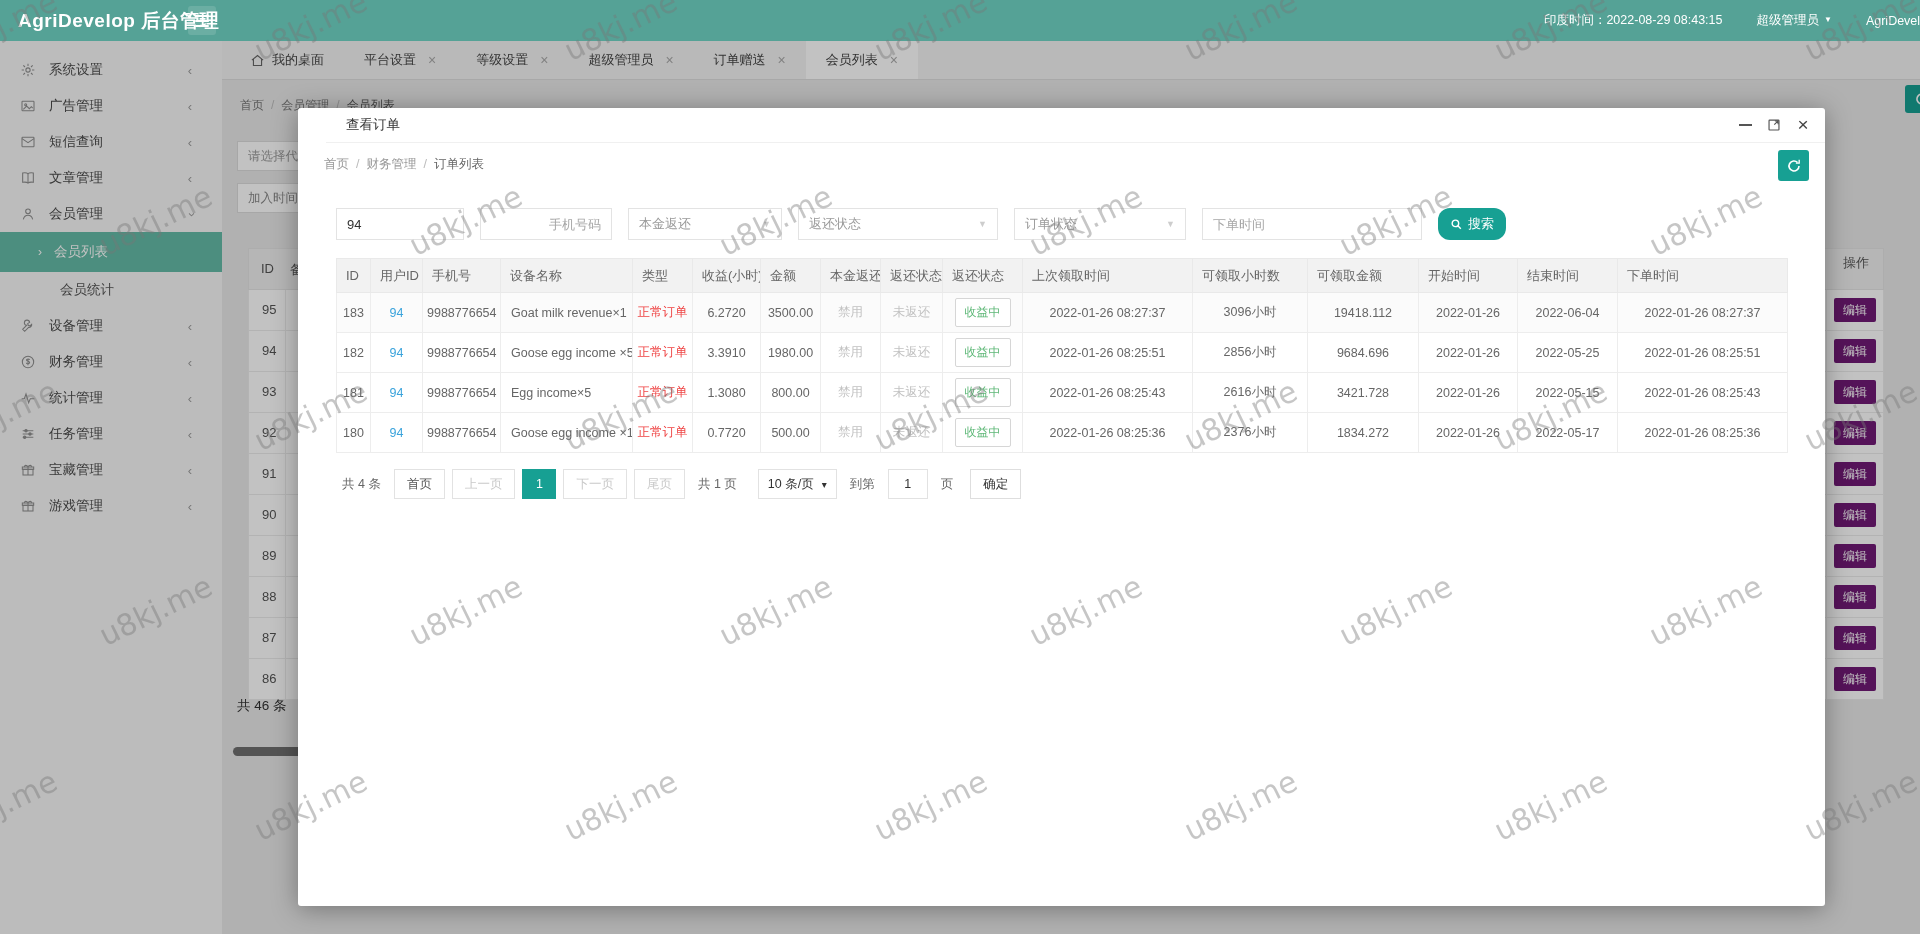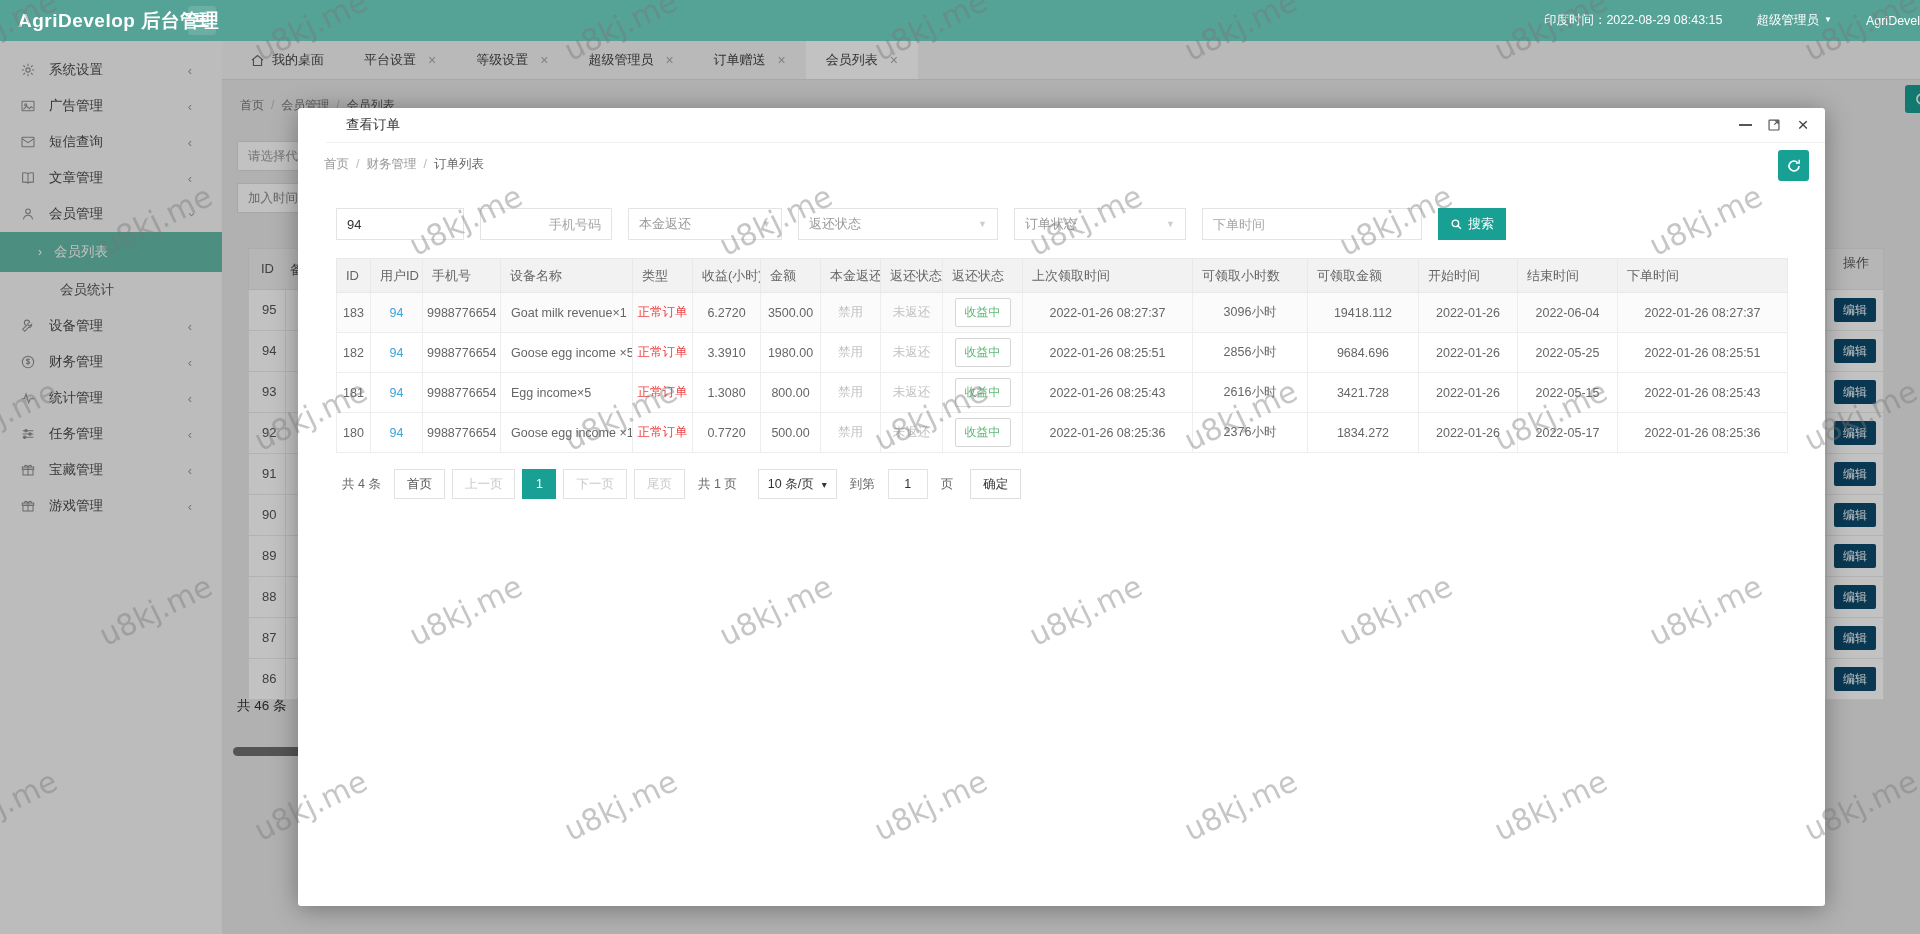--- a/index.html
+++ b/index.html
@@ -49,21 +49,21 @@
   
   .bg-table{position:absolute;top:207px;left:26px;width:1636px;background:#fff;}
   .bg-thead{height:42px;background:#f0f0f0;border:1px solid #e4e4e4;box-sizing:border-box;position:relative;font-size:13px;color:#555;}
   .bg-thead .h-id{position:absolute;left:12px;top:12px;}
   .bg-thead .h-note{position:absolute;left:41px;top:12px;}
   .bg-thead .h-op{position:absolute;right:14px;top:5px;}
   .bg-row{height:41px;border:1px solid #ececec;border-top:none;box-sizing:border-box;position:relative;font-size:13px;color:#555;}
   .bg-row .r-id{position:absolute;left:13px;top:12px;}
   .bg-row .col-line{position:absolute;left:36px;top:0;bottom:0;width:1px;background:#ececec;}
   .bg-row .op-line{position:absolute;right:56px;top:0;bottom:0;width:1px;background:#ececec;}
-  .btn-edit{position:absolute;right:7px;top:8px;width:42px;height:24px;background:#0c4a6e;color:#fff;font-size:12px;
+  .btn-edit{position:absolute;right:7px;top:8px;width:42px;height:24px;background:#701a75;color:#fff;font-size:12px;
             display:flex;align-items:center;justify-content:center;border-radius:2px;cursor:pointer;}
   .bg-total{position:absolute;top:656px;left:15px;font-size:13.5px;color:#333;}
   .h-scrollbar{position:absolute;top:706px;left:11px;width:378px;height:9px;background:#6f6f6f;border-radius:5px;cursor:pointer;}
   .v-scrolltrack{position:absolute;right:0;top:38px;bottom:0;width:10px;background:#f0f0f0;}
   .v-scrollthumb{position:absolute;right:1px;top:130px;width:8px;height:190px;background:#c5c5c5;border-radius:4px;cursor:pointer;}
 
   
   .shade{position:absolute;inset:0;background:rgba(0,0,0,.24);z-index:40;}
 
   
@@ -79,21 +79,21 @@
   .m-crumbs b{color:#666;font-weight:normal;}
   .m-refresh{top:42px;right:16px;width:31px;height:31px;}
 
   .m-filters{position:absolute;top:100px;left:38px;display:flex;gap:16px;}
   .f-input{height:32px;border:1px solid #e3e3e3;box-sizing:border-box;font-size:13px;color:#333;padding:0 10px;
            font-family:"Liberation Sans","DejaVu Sans",sans-serif;background:#fff;outline:none;}
   .f-input::placeholder{color:#a6a6a6;}
   .f-select{height:32px;border:1px solid #e3e3e3;box-sizing:border-box;background:#fff;display:flex;align-items:center;
             font-size:13px;color:#9a9a9a;padding:0 10px;position:relative;cursor:pointer;}
   .f-select .sel-arrow{position:absolute;right:10px;font-size:9px;color:#cdcdcd;}
-  .btn-search{height:32px;background:#17a093;color:#fff;border:none;border-radius:0;display:flex;align-items:center;
+  .btn-search{height:32px;background:#17a093;color:#fff;border:none;border-radius:12px;display:flex;align-items:center;
               gap:5px;padding:0 12px;font-size:13px;cursor:pointer;font-family:inherit;}
 
   .m-table{position:absolute;top:150px;left:38px;border-collapse:collapse;table-layout:fixed;width:1451px;}
   .m-table th{background:#f2f2f2;border:1px solid #e9e9e9;height:34px;font-weight:normal;font-size:13px;color:#666;
               overflow:hidden;white-space:nowrap;text-align:left;padding:0 0 0 9px;box-sizing:border-box;}
   .m-table td{border:1px solid #ededed;height:40px;font-size:12.5px;color:#666;text-align:center;
               overflow:hidden;white-space:nowrap;padding:0 4px;box-sizing:border-box;}
   .m-table td.c-left{text-align:left;padding-left:10px;}
   .m-table tr.alt td{background:#fbfbfb;}
   .c-link{color:#3aa3dc;cursor:pointer;}

